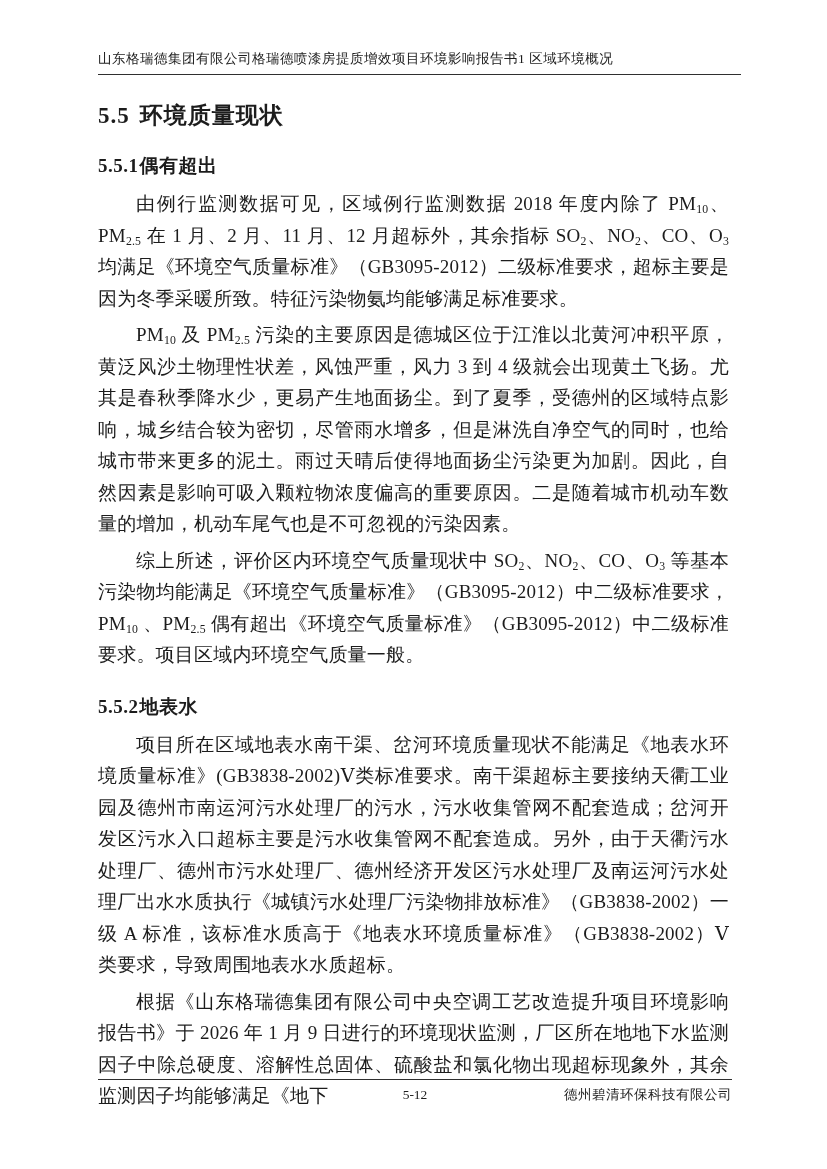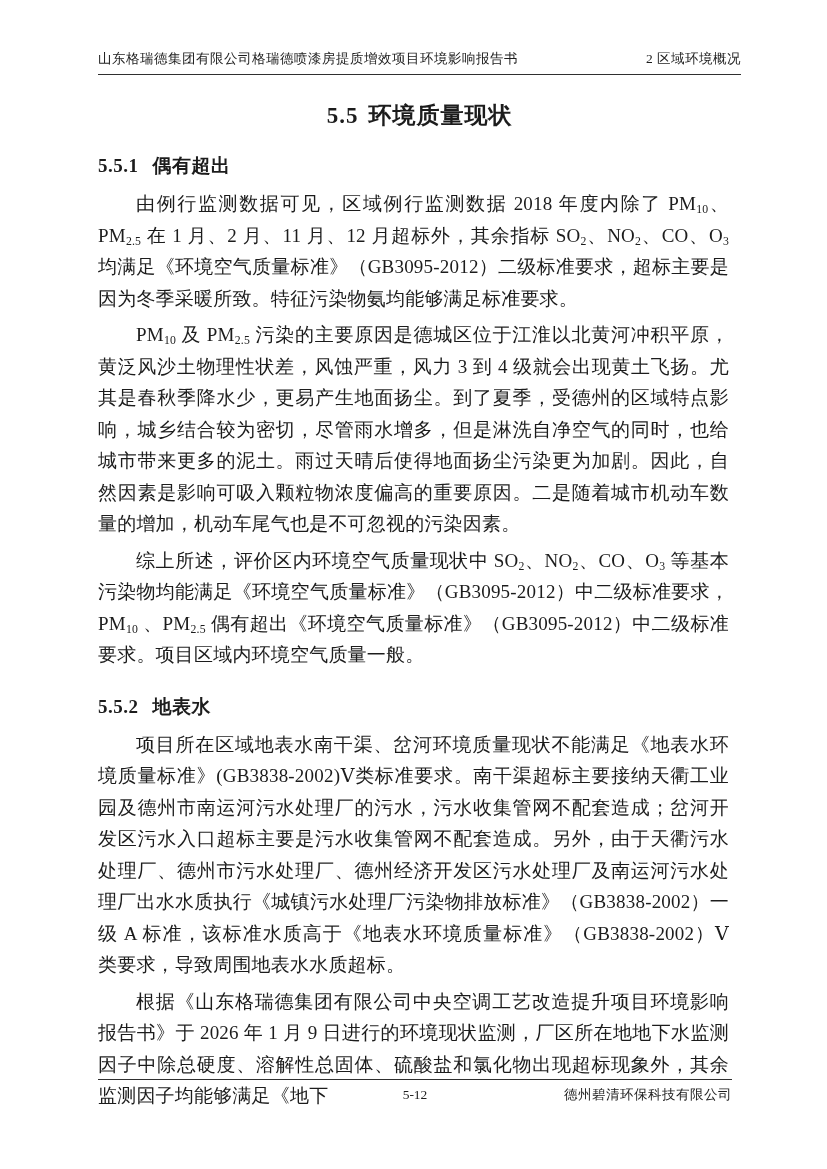--- a/index.html
+++ b/index.html
@@ -3,59 +3,58 @@
 <meta charset="utf-8">
 <style>
   html,body{margin:0;padding:0;background:#ffffff;}
   .page{
     width:827px;height:1169px;background:#ffffff;position:relative;
     box-sizing:border-box;padding:50px 86px 0 98px;
     font-family:"Liberation Serif","DejaVu Serif",serif;
     color:#1c1c1c;overflow:hidden;
   }
   .header{
-    display:flex;justify-content:space-between;align-items:flex-end;
+    display:flex;align-items:flex-end;
     font-size:13.5px;line-height:17px;letter-spacing:0.5px;
     padding-bottom:7px;border-bottom:1.5px solid #2f2f2f;
   }
   .doc-title{
     font-size:23px;font-weight:bold;line-height:29px;
     margin:26px 0 0 0;
     font-family:"Liberation Sans","DejaVu Sans",sans-serif;
     letter-spacing:1px;
-    text-align:center;
   }
   .doc-title .num{margin-right:10px;font-family:"Liberation Serif","DejaVu Serif",serif;}
   h2.section-heading{
     font-size:19px;font-weight:bold;line-height:24px;
     margin:24px 0 10px 0;
     font-family:"Liberation Sans","DejaVu Sans",sans-serif;
     letter-spacing:0.5px;
   }
-  h2.section-heading .num{margin-right:14px;font-weight:bold;font-family:"Liberation Serif","DejaVu Serif",serif;}
+  h2.section-heading .num{margin-right:1px;font-weight:bold;font-family:"Liberation Serif","DejaVu Serif",serif;}
   p.body-para{
     font-size:19px;line-height:31.5px;margin:0 12px 5px 0;
     text-align:justify;text-indent:2em;letter-spacing:0.2px;
   }
   p.body-para sub{font-size:0.62em;line-height:0;vertical-align:-0.25em;}
   .footer{
     position:absolute;left:98px;right:95px;top:1079px;
     border-top:1.5px solid #2f2f2f;padding-top:6px;
     font-size:13.5px;line-height:17px;text-align:center;
   }
   .footer .company{position:absolute;right:0;top:6px;letter-spacing:0.5px;font-family:Liberation Serif, serif;}
 </style>
 </head>
 <body>
 
 <div class="page">
 
   <div class="header">
     <span>山东格瑞德集团有限公司格瑞德喷漆房提质增效项目环境影响报告书</span>
-    <span>2 区域环境概况</span>
+    <span>1 区域环境概况</span>
   </div>
 
   <h1 class="doc-title"><span class="num">5.5</span><span>环境质量现状</span></h1>
 
   <div id="sections">
       <section>
         <h2 class="section-heading"><span class="num">5.5.1</span><span>偶有超出</span></h2>
         <p class="body-para">由例行监测数据可见，区域例行监测数据 2018 年度内除了 PM<sub>10</sub>、PM<sub>2.5</sub> 在 1 月、2 月、11 月、12 月超标外，其余指标 SO<sub>2</sub>、NO<sub>2</sub>、CO、O<sub>3</sub> 均满足《环境空气质量标准》（GB3095-2012）二级标准要求，超标主要是因为冬季采暖所致。特征污染物氨均能够满足标准要求。</p>
         <p class="body-para">PM<sub>10</sub> 及 PM<sub>2.5</sub> 污染的主要原因是德城区位于江淮以北黄河冲积平原，黄泛风沙土物理性状差，风蚀严重，风力 3 到 4 级就会出现黄土飞扬。尤其是春秋季降水少，更易产生地面扬尘。到了夏季，受德州的区域特点影响，城乡结合较为密切，尽管雨水增多，但是淋洗自净空气的同时，也给城市带来更多的泥土。雨过天晴后使得地面扬尘污染更为加剧。因此，自然因素是影响可吸入颗粒物浓度偏高的重要原因。二是随着城市机动车数量的增加，机动车尾气也是不可忽视的污染因素。</p>
         <p class="body-para">综上所述，评价区内环境空气质量现状中 SO<sub>2</sub>、NO<sub>2</sub>、CO、O<sub>3</sub> 等基本污染物均能满足《环境空气质量标准》（GB3095-2012）中二级标准要求， PM<sub>10</sub> 、PM<sub>2.5</sub> 偶有超出《环境空气质量标准》（GB3095-2012）中二级标准要求。项目区域内环境空气质量一般。</p>

